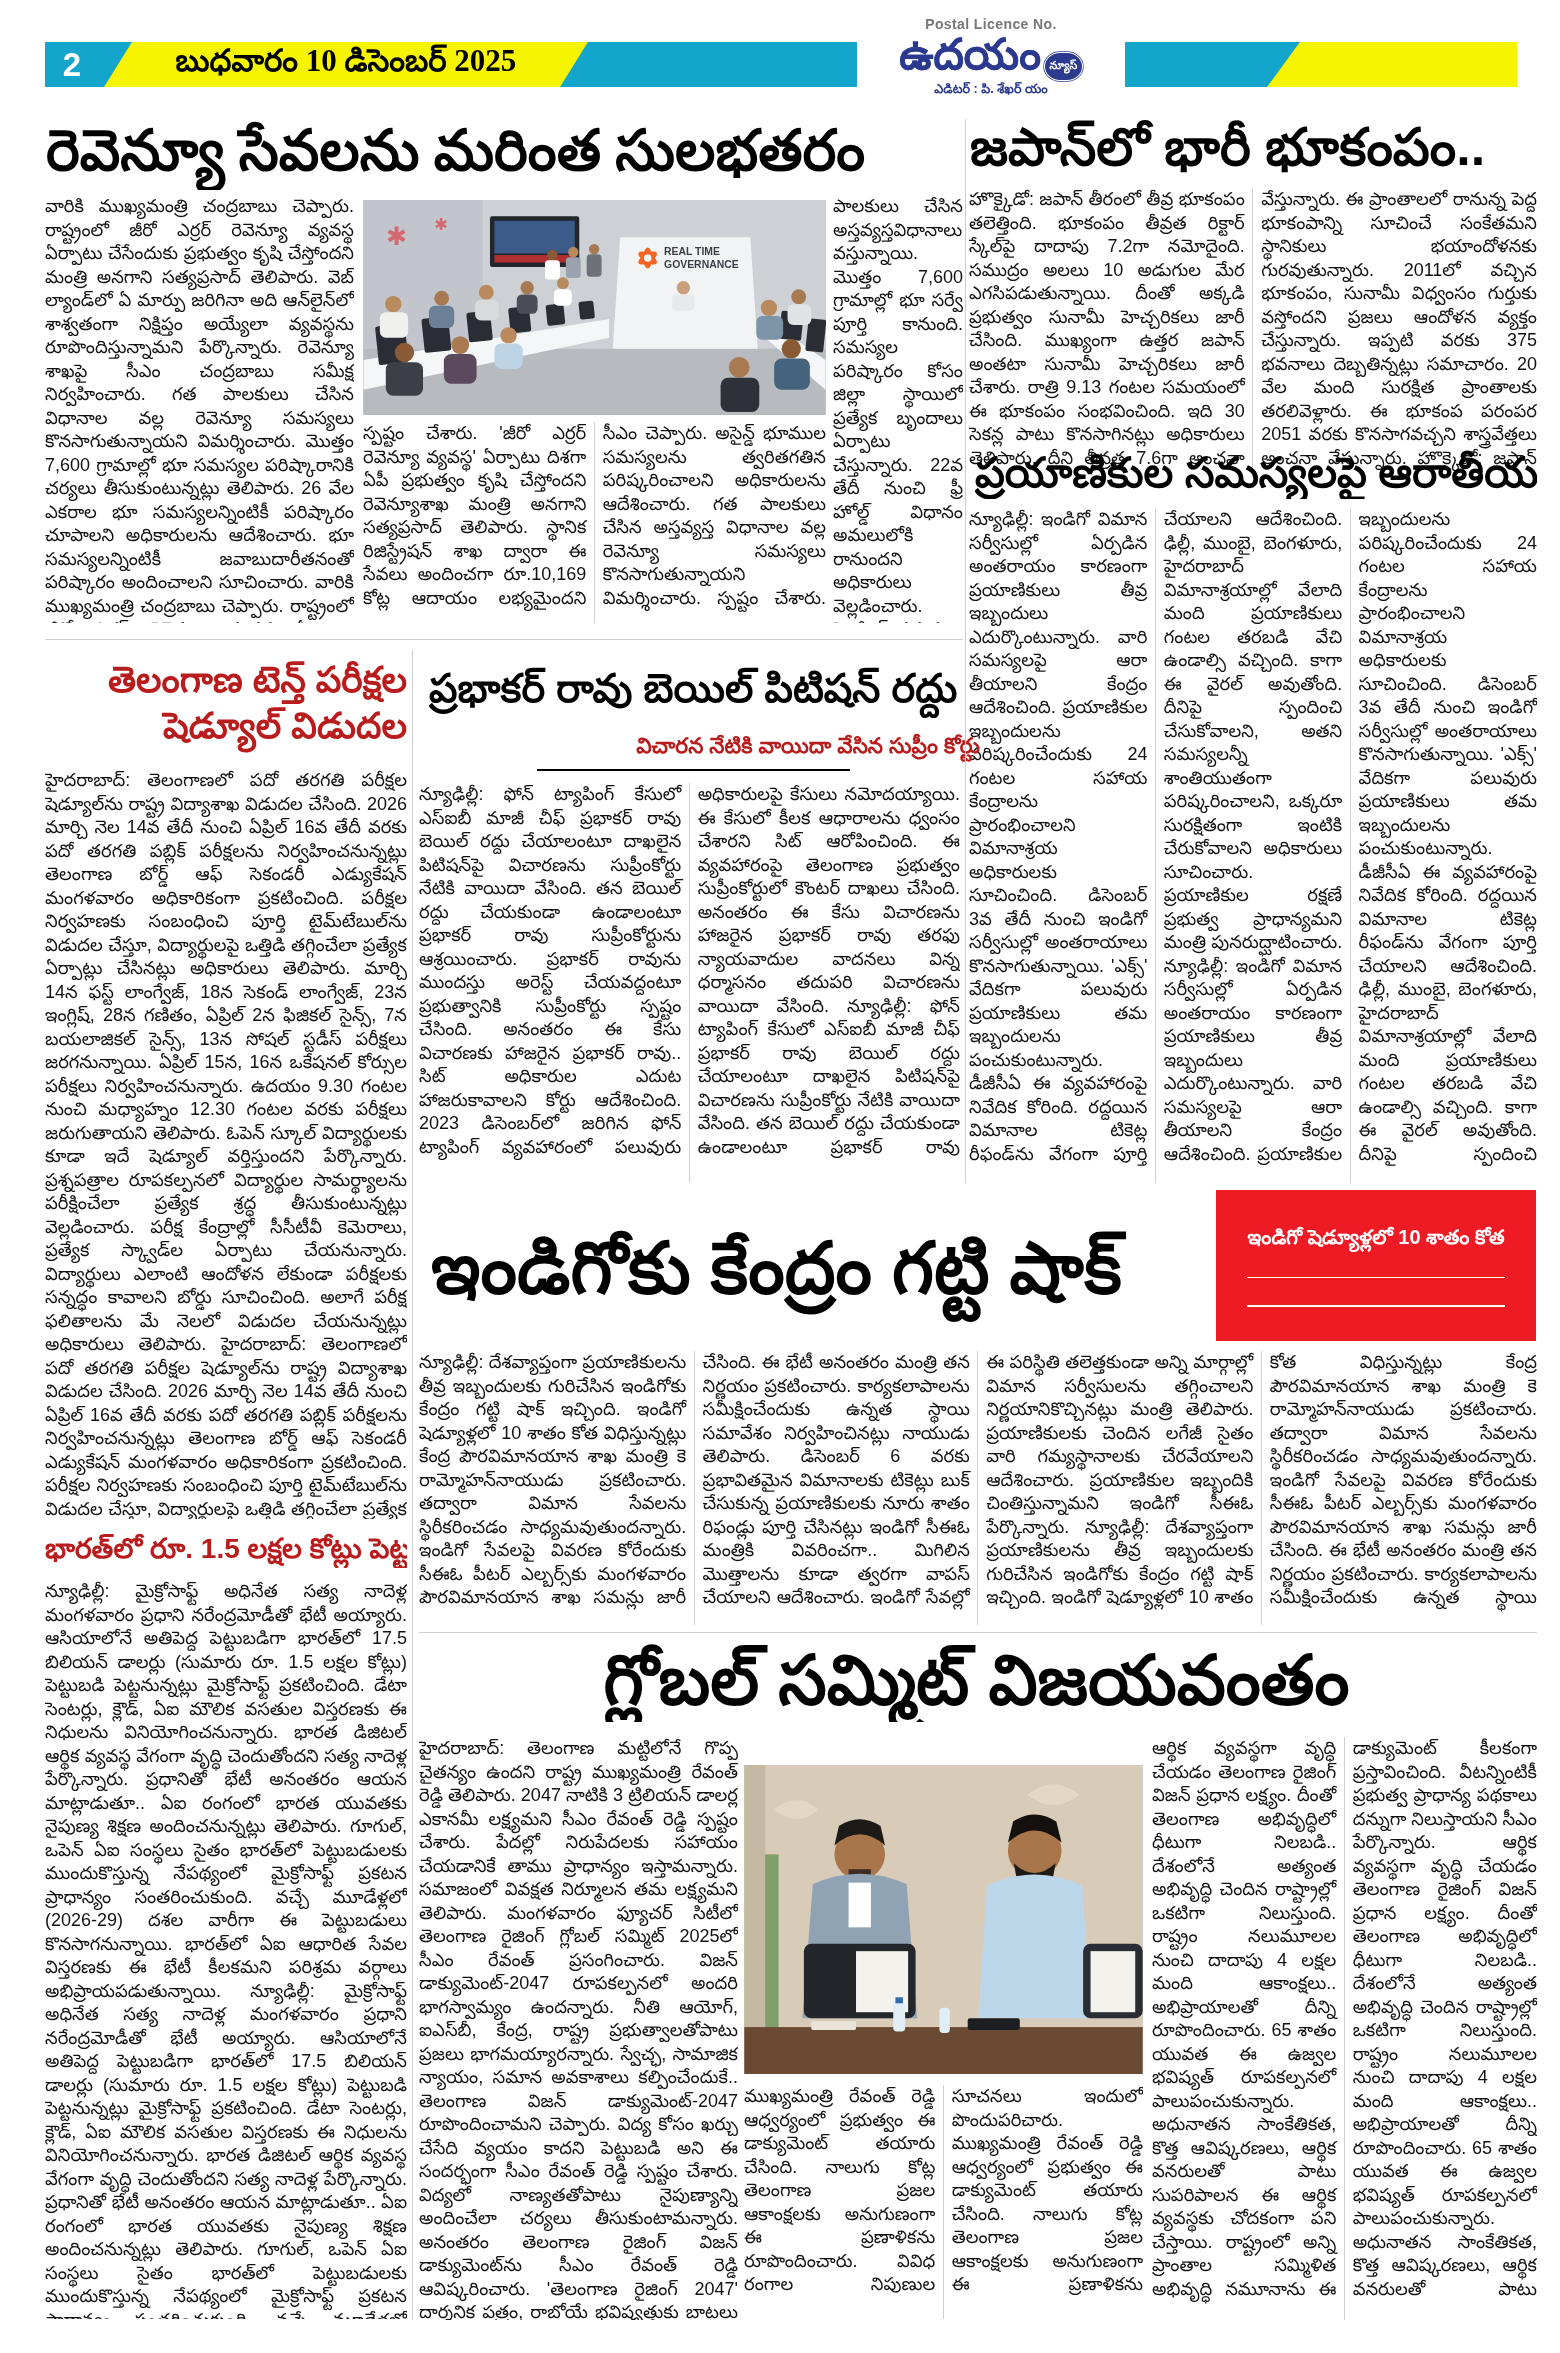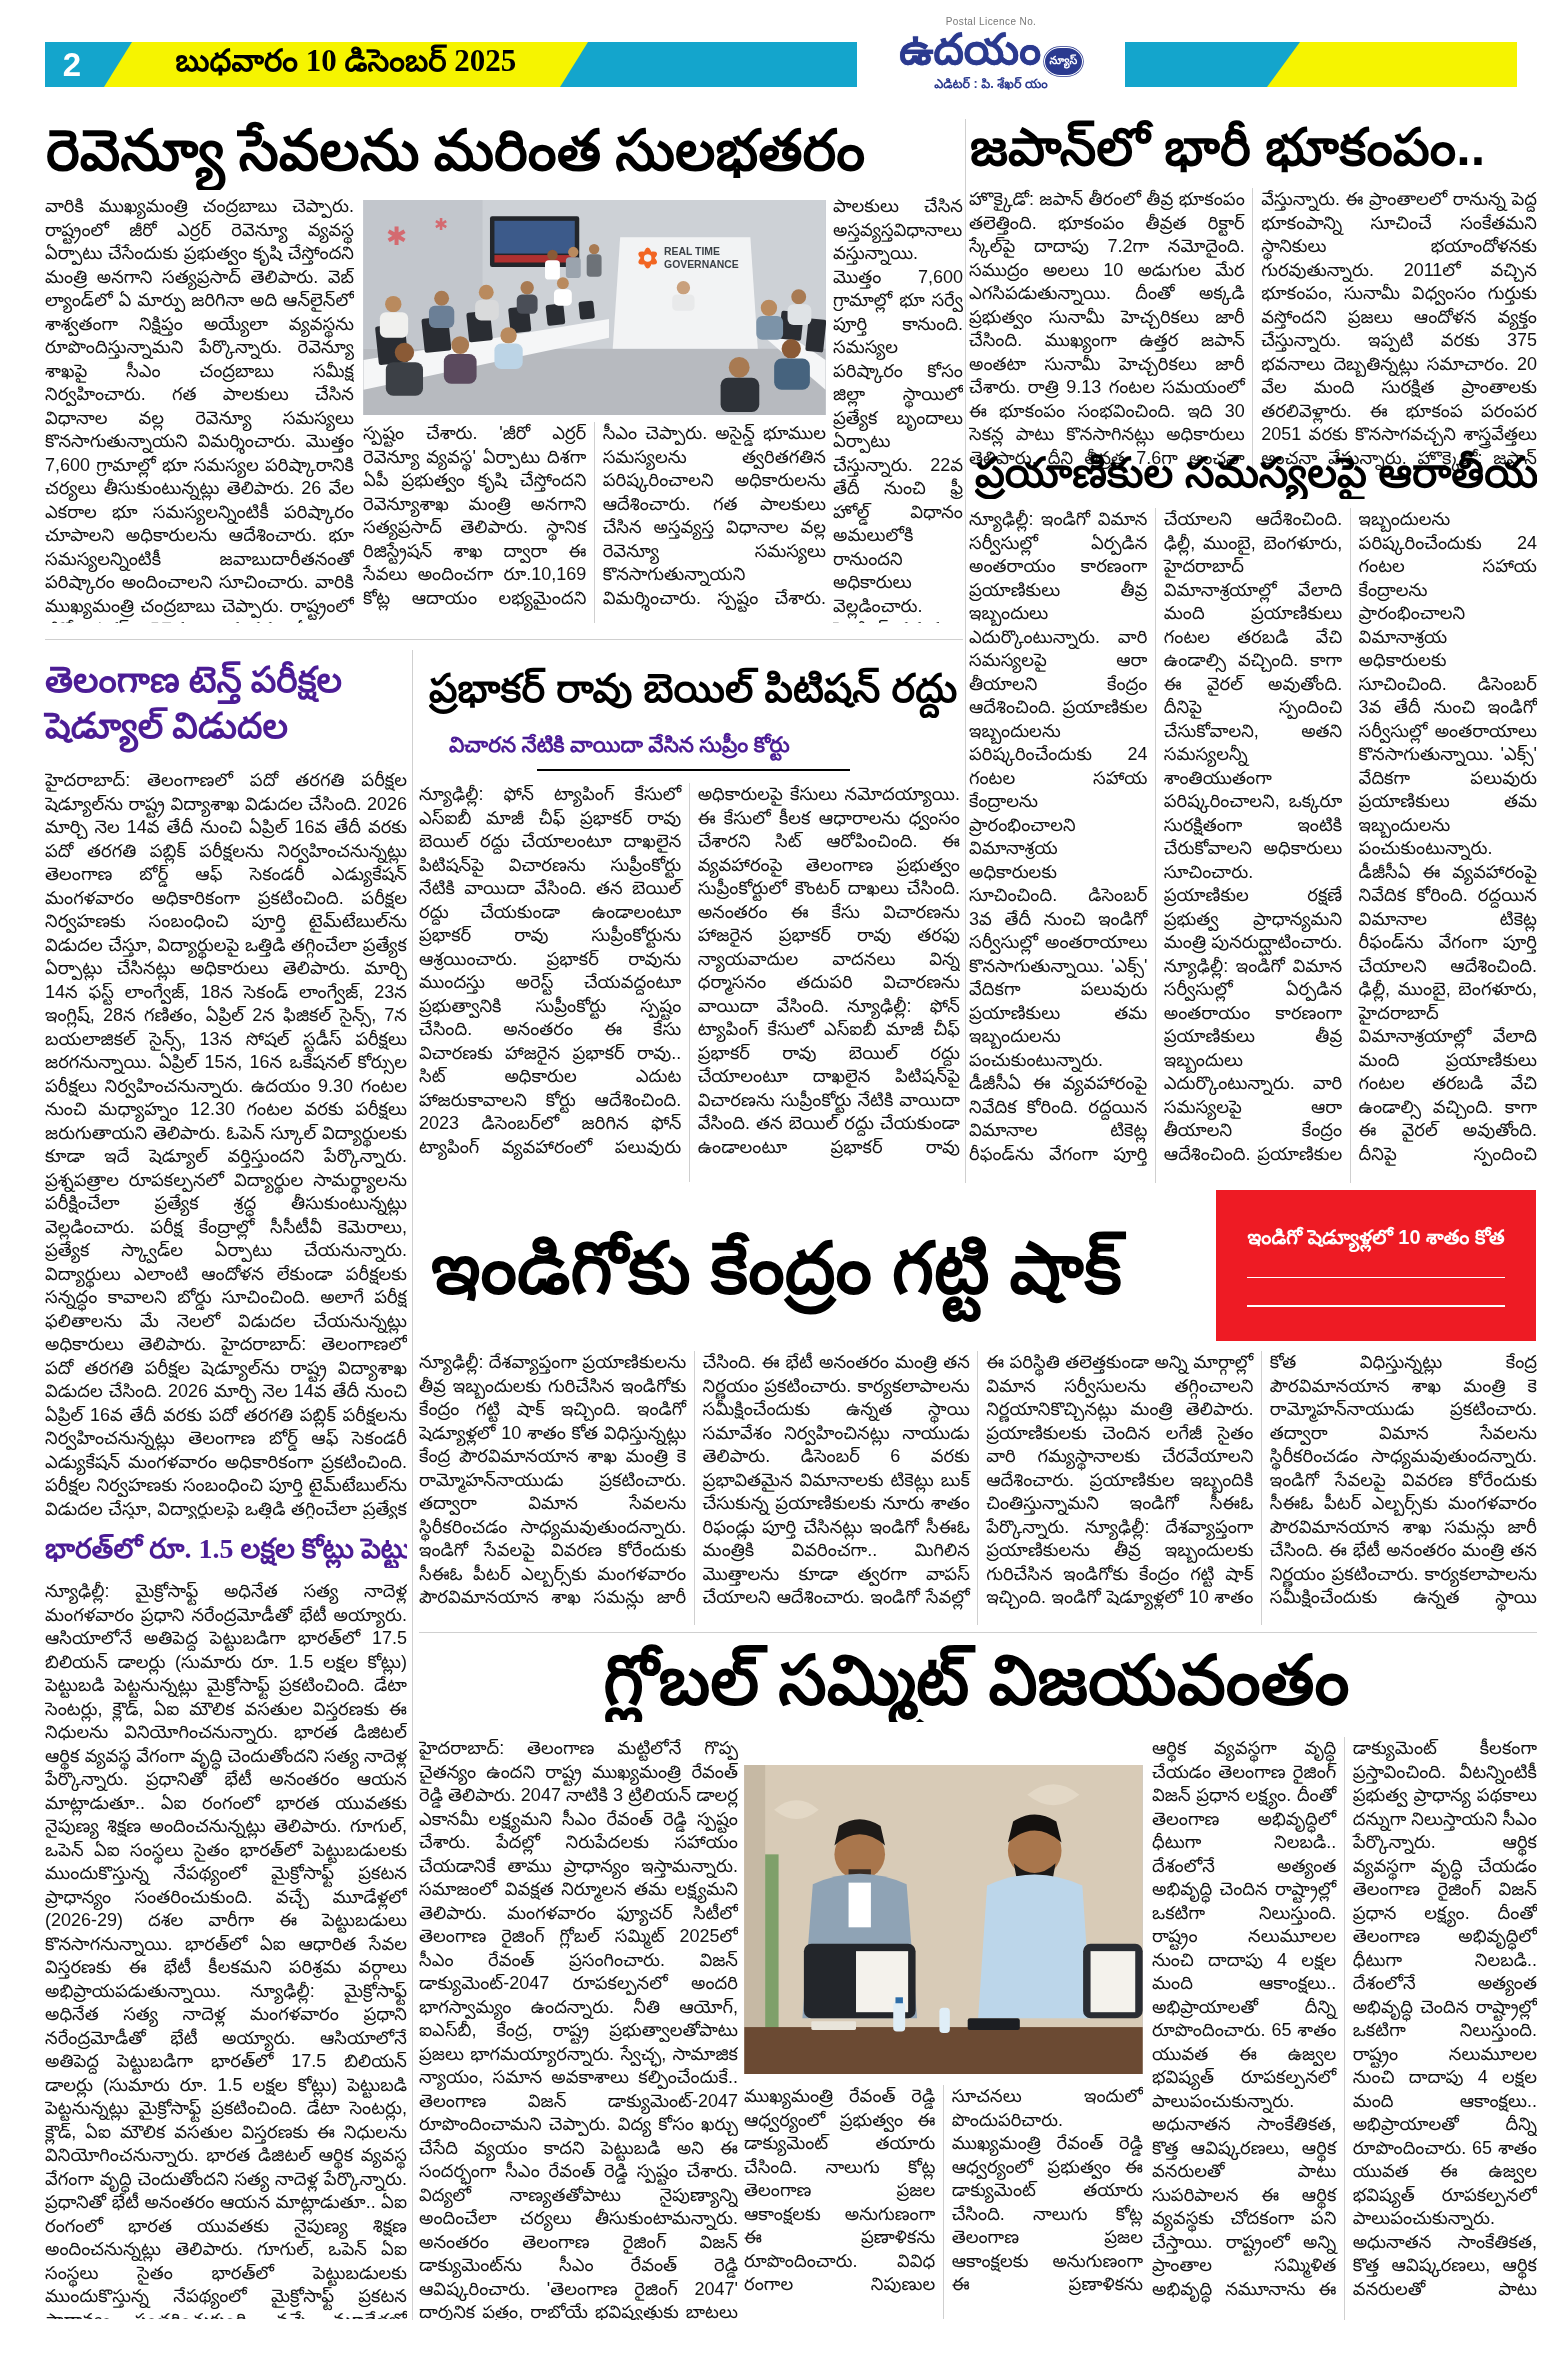--- a/index.html
+++ b/index.html
@@ -7,34 +7,34 @@
         font-family:"Liberation Sans","DejaVu Sans",sans-serif;overflow:hidden;}
   .abs{position:absolute;}
   
   .mast-cyan{background:#14a5cc;}
   .mast-yellow{background:#f6f400;font-family:Liberation Serif, serif;}
   .pagenum{color:#fff;font-size:33px;font-weight:bold;display:flex;align-items:center;justify-content:center;}
   .dateband{display:flex;align-items:center;justify-content:center;color:#000;
             font-size:31px;font-weight:bold;clip-path:polygon(28px 0,100% 0,calc(100% - 28px) 100%,0 100%);}
   .yellow-right{clip-path:polygon(33px 0,100% 0,100% 100%,0 100%);}
   .logobox{background:#fff;text-align:center;}
-  .postal{font-size:10px;color:#777;letter-spacing:0.4px;}
+  .postal{font-size:14px;color:#777;letter-spacing:0.4px;font-weight:bold;}
   .logotext{font-size:43px;font-weight:bold;color:#2b3a8f;line-height:45px;
             text-shadow:0 0 0.7px #2b3a8f;}
   .logobadge{display:inline-block;background:#2b3a8f;color:#fff;font-size:11px;font-weight:bold;
              border-radius:50%/60%;padding:6px 4.5px;vertical-align:middle;margin-left:3px;border:1.5px solid #fff;
              box-shadow:0 0 0 0.7px #2b3a8f;}
   .editorline{font-size:12.7px;color:#2b3a8f;font-weight:bold;margin-top:1.5px;}
   
   .hl{font-weight:bold;color:#000;white-space:nowrap;overflow:hidden;}
   .body-text{font-size:18px;line-height:23.5px;color:#111;text-align:justify;overflow:hidden;}
   .cols2{column-count:2;column-gap:16.4px;column-rule:0.7px solid #cfcfcf;}
   .cols3{column-count:3;column-gap:16.4px;column-rule:0.7px solid #cfcfcf;}
   .cols4{column-count:4;column-gap:16.4px;column-rule:0.7px solid #cfcfcf;}
-  .subhead{font-weight:bold;color:#4c1d95;text-align:left;font-family:Liberation Serif, serif;}
+  .subhead{font-weight:bold;color:#b91c1c;text-align:right;}
   .rule{background:#000;}
   .hairline{background:#cfcfcf;}
   
   .redbox{background:#ee1b24;color:#fff;text-align:center;display:flex;flex-direction:column;
           justify-content:space-evenly;align-items:center;padding:7.5px 10.4px;box-sizing:border-box;}
   .redbox .line{font-weight:bold;font-size:20px;line-height:25px;}
   .redbox .sep{width:86%;height:1.5px;background:#fff;}
   
   .photo{overflow:hidden;background:#c9ccd1;}
   svg text{font-family:"Liberation Sans","DejaVu Sans",sans-serif;}

